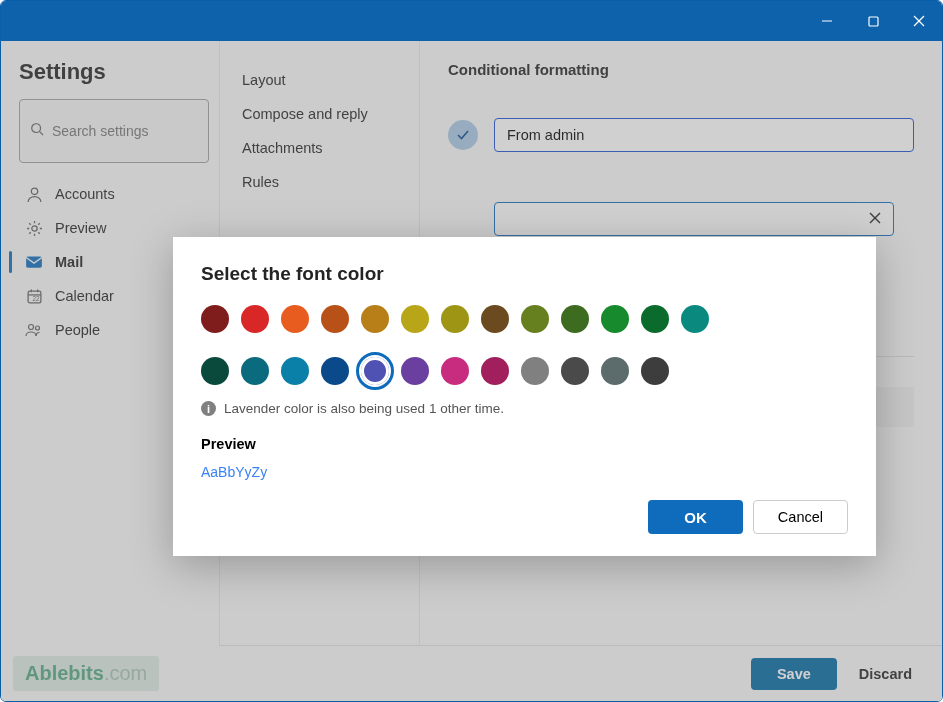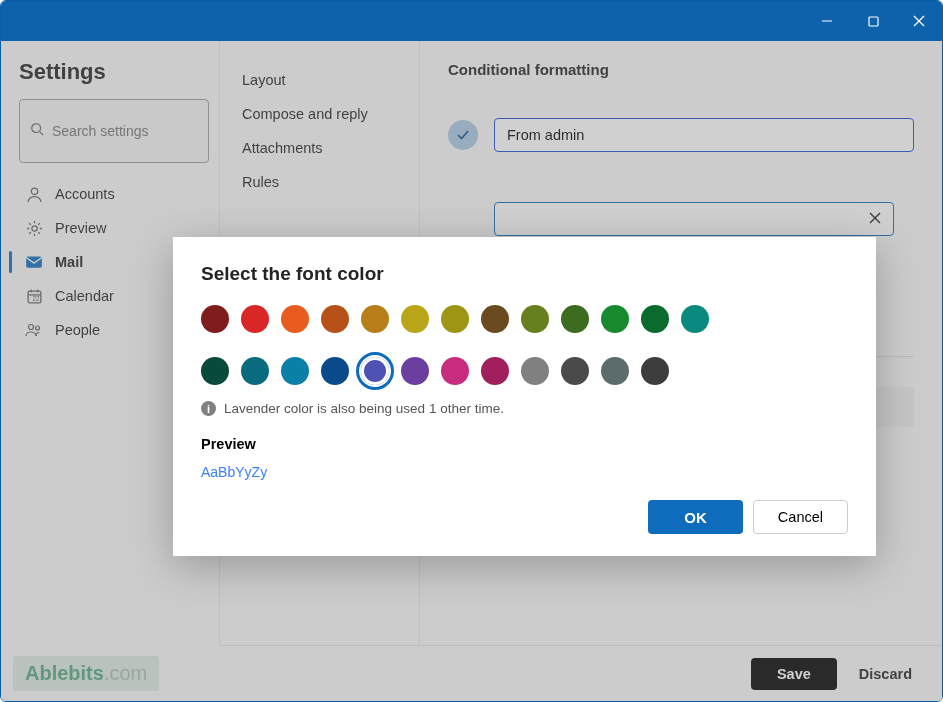--- a/index.html
+++ b/index.html
@@ -27,21 +27,21 @@
   .rule-input { flex:1; border:1px solid #1d4ed8; border-radius:4px; padding:8px 12px; font-size:14.5px; background:#fff; }
   .cond-box { margin-top: 50px; margin-left: 46px; width: 400px; border:1px solid #0f6cbd; border-radius:4px; padding: 8px 12px; display:flex; justify-content:space-between; align-items:center; background:#fff;}
   .cond-box .x { font-size:14px; color:#242424;}
   .mini-box { margin-top: 60px; margin-left: 46px; width: 290px; height: 40px; border:1px solid #bbb; border-radius:4px; border-left: none; background:#fff;}
   .divider { margin-top: 20px; margin-left: 46px; height:1px; background:#ddd; width: 420px;}
   .preview-strip { margin-top: 30px; margin-left:46px; display:flex; gap:0; align-items:stretch;}
   .preview-strip .bar { width:6px; background:#6b3fa0; }
   .preview-strip .block { width:60px; height:40px; background:#e8e8e8;}
   .preview-strip .rest { flex:1; height:40px; background:#f0f0f0; width:260px;}
   .footer { position:absolute; bottom:0; left:218px; right:0; height:56px; border-top:1px solid #e0e0e0; display:flex; justify-content:flex-end; align-items:center; gap:22px; padding-right:30px; background:#f9f9f9;}
-  .btn-save { background:#000000; color:#fff; border:none; border-radius:4px; padding:8px 26px; font-size:14.5px; font-weight:600;}
+  .btn-save { background:#0369a1; color:#fff; border:none; border-radius:4px; padding:8px 26px; font-size:14.5px; font-weight:600;}
   .btn-discard { background:transparent; border:none; font-size:14.5px; font-weight:600; color:#242424;}
   .overlay { position:absolute; inset:0; background:rgba(120,120,120,0.35);}
   .dialog { position:absolute; left:172px; top:196px; width:703px; background:#fff; border-radius:0; box-shadow:0 10px 40px rgba(0,0,0,0.25); padding: 26px 28px 22px 28px; }
   .dialog h3 { font-size:19px; font-weight:600; color:#242424; margin-bottom:20px;}
   .swatches { display:flex; flex-wrap:wrap; gap:12px; max-width: 540px; margin-bottom:16px;}
   .swatch { width:28px; height:28px; border-radius:50%; }
   .swatch.selected { outline:3px solid #0f6cbd; outline-offset:2px; box-shadow: inset 0 0 0 3px #fff; }
   .info-row { display:flex; align-items:center; gap:8px; font-size:13.5px; color:#555; margin-bottom:20px;}
   .info-row .info-icon { width:15px; height:15px; border-radius:50%; background:#808080; color:#fff; font-size:11px; display:flex; align-items:center; justify-content:center; font-weight:bold;}
   .preview-label { font-size:14.5px; font-weight:600; margin-bottom:12px;}

